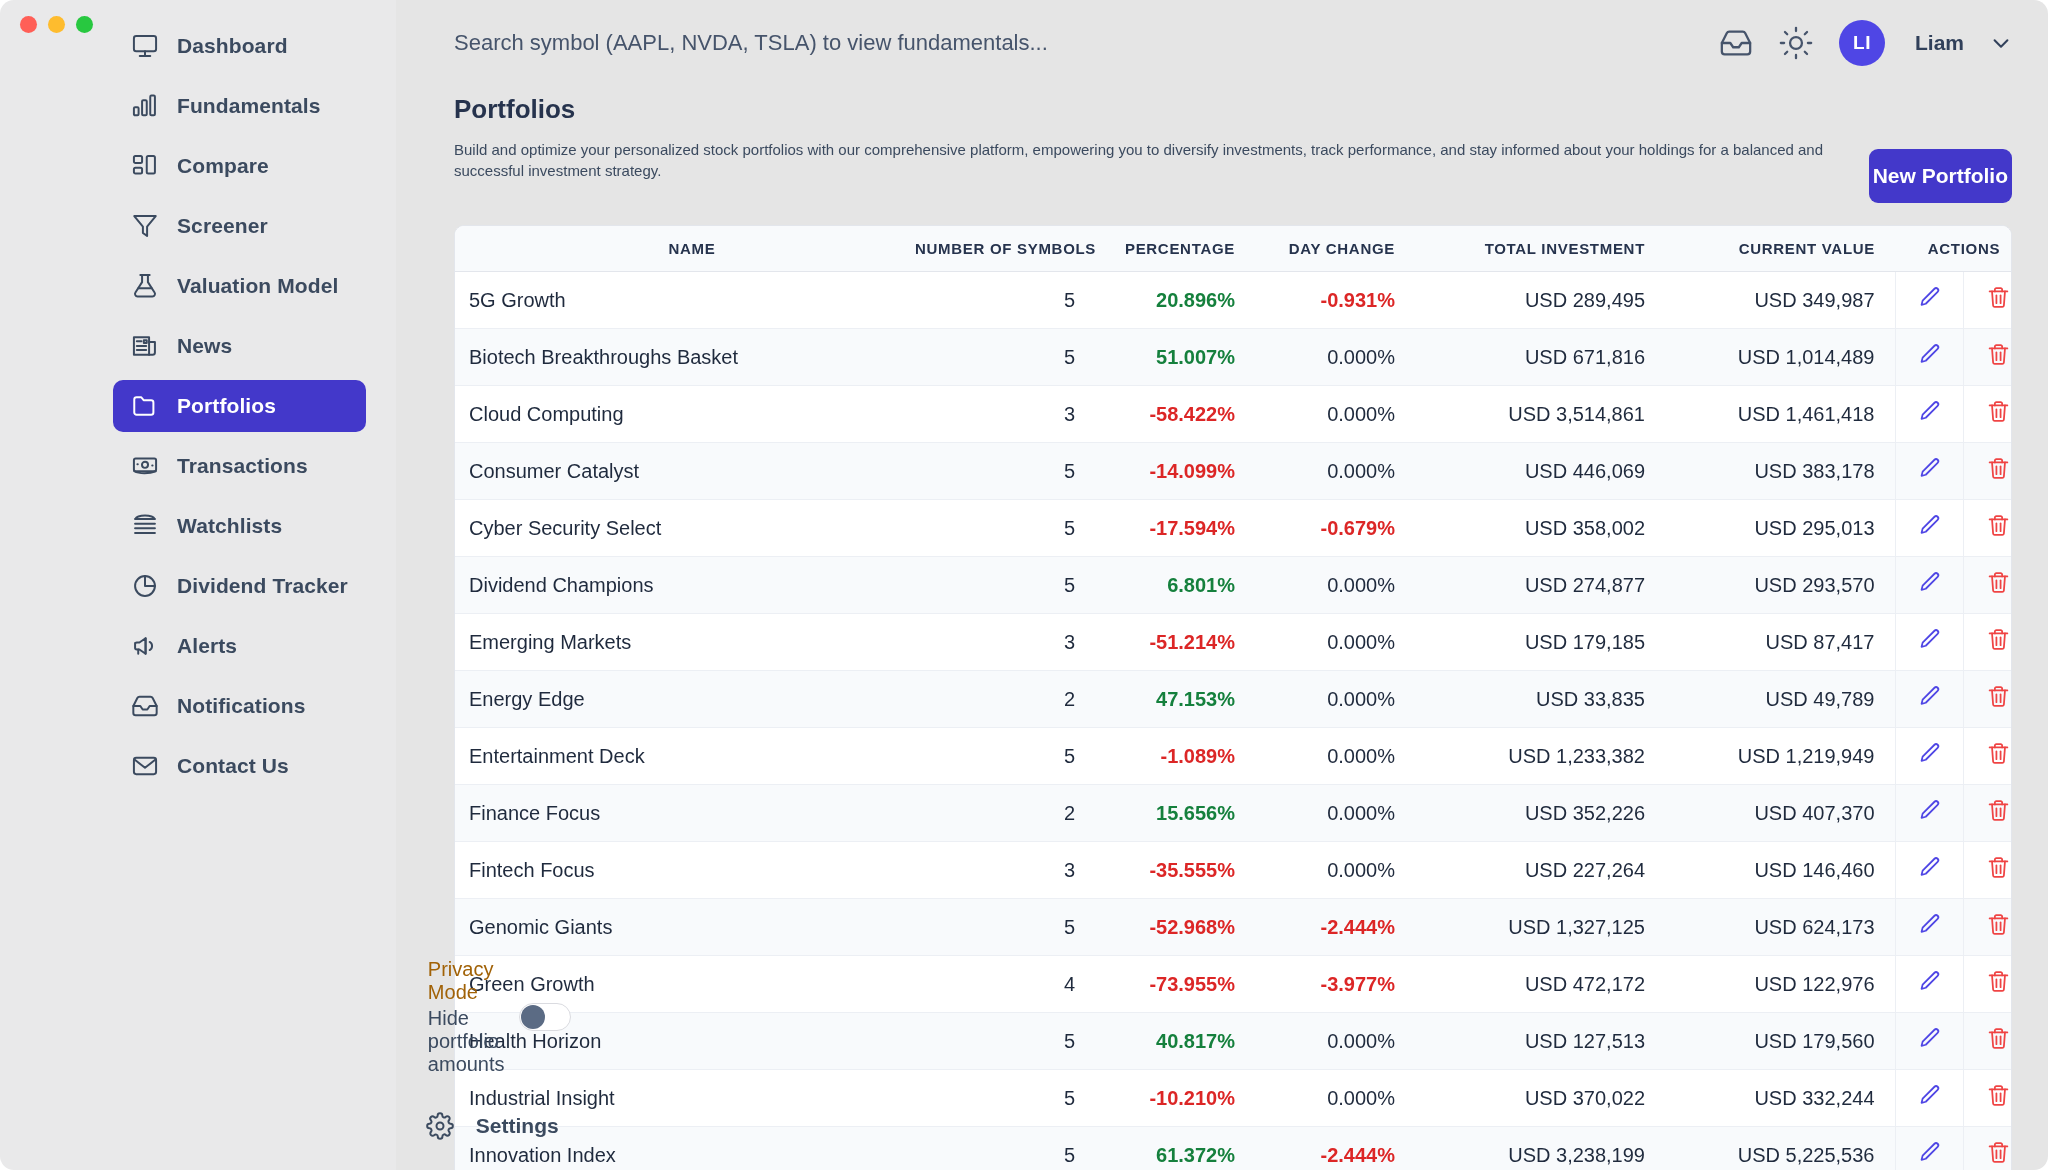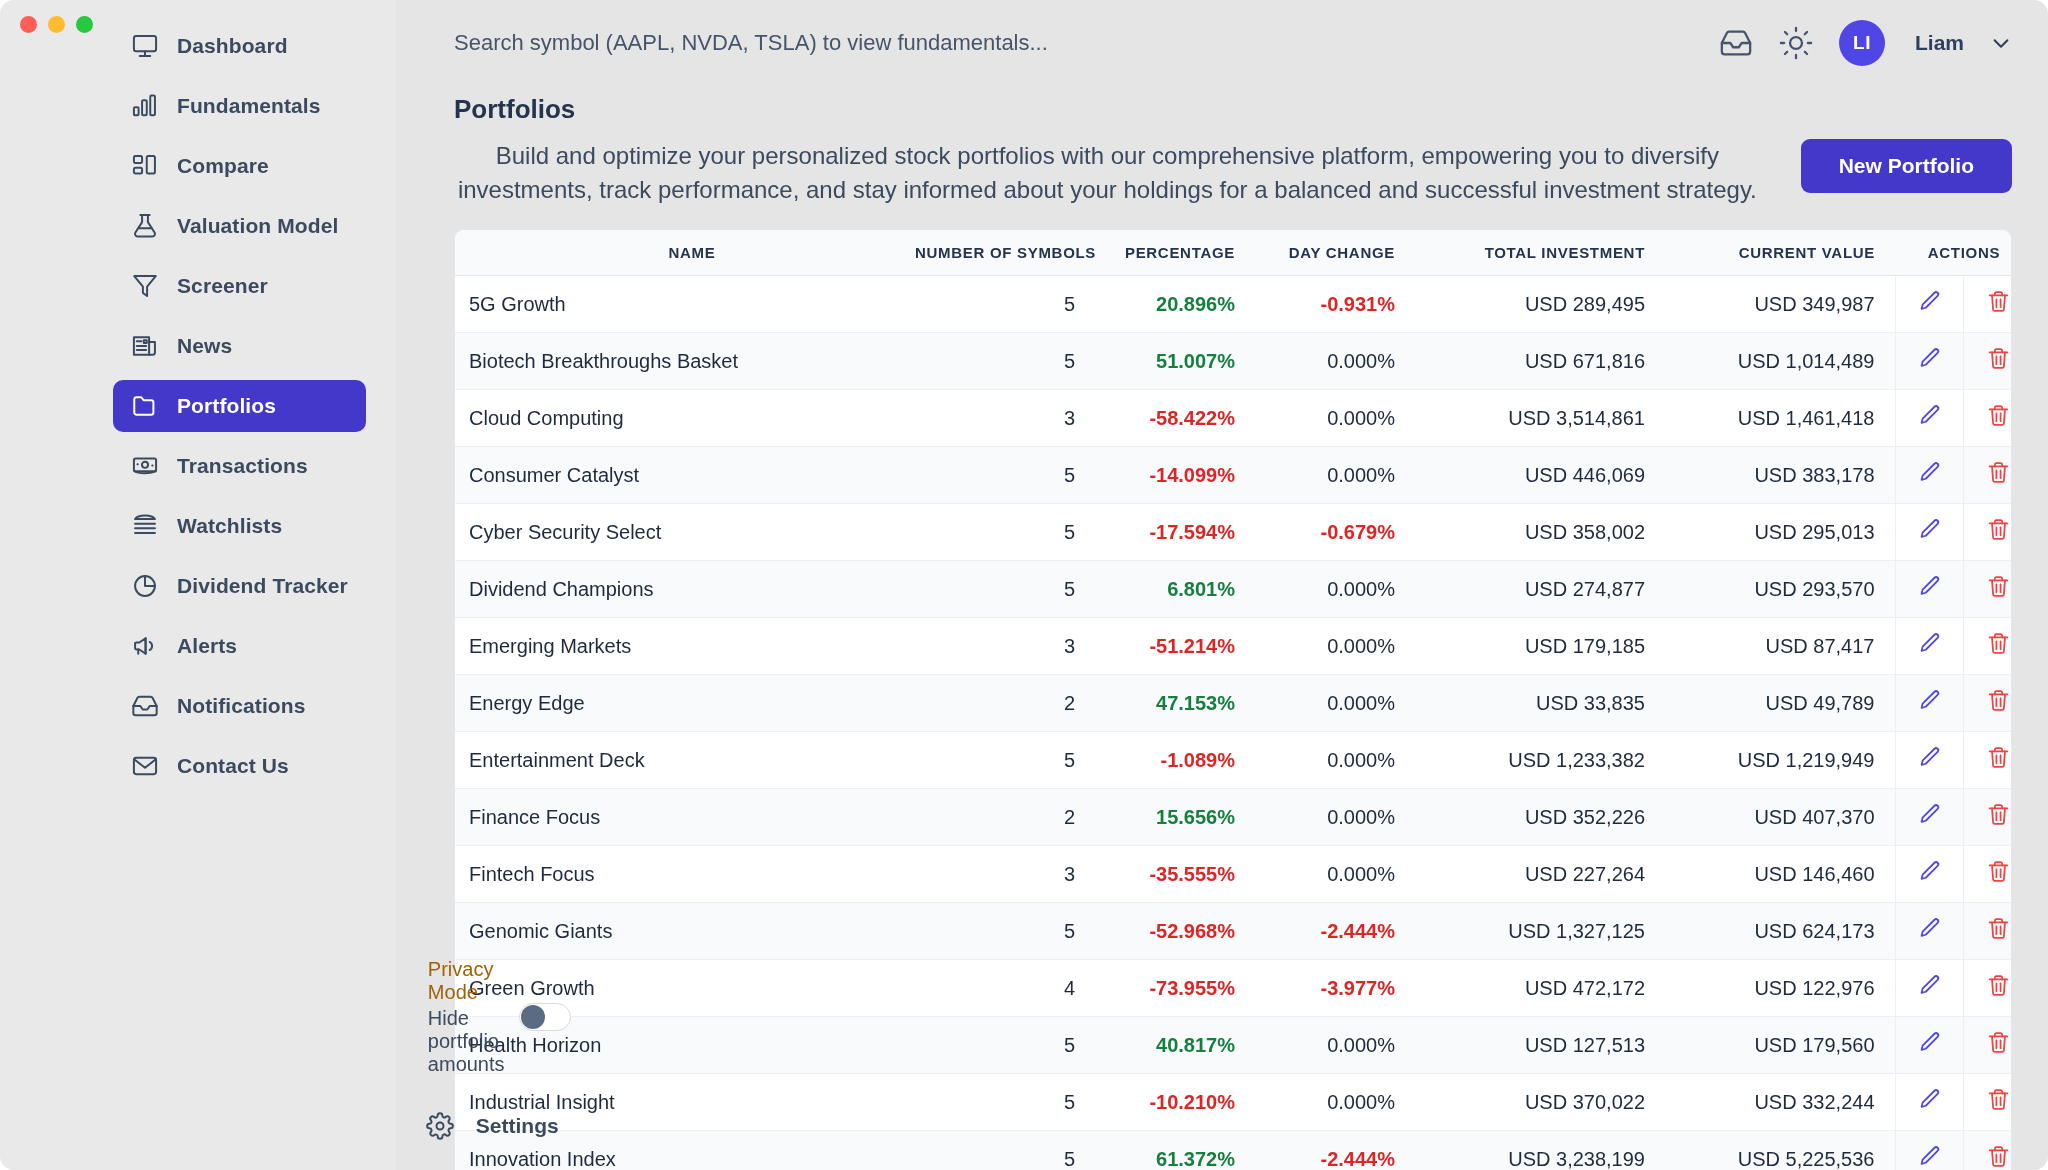--- a/index.html
+++ b/index.html
@@ -161,38 +161,38 @@
     color: #26334d;
     margin-bottom: 14px;
   }
   .desc-row {
     display: flex;
     align-items: flex-start;
     justify-content: space-between;
     gap: 40px;
   }
   .page-desc {
-    font-size: 24px;
+    font-size: 15px;
     line-height: 1.42;
     color: #3b4a5f;
     max-width: 1370px;
-    text-align: center;
   }
   .new-portfolio-btn {
     flex: 0 0 auto;
     background: #4338ca;
     color: #ffffff;
     border: none;
     border-radius: 9px;
-    padding: 15px 38px;
+    padding: 15px 4px;
     font-size: 21px;
     font-weight: bold;
     font-family: "Liberation Sans", sans-serif;
     cursor: pointer;
     white-space: nowrap;
+    margin-top: 10px;
   }
 
   
   .table-card {
     margin-top: 22px;
     border: 1px solid #e3e6ec;
     border-radius: 10px;
     overflow: hidden;
     background: #fff;
   }
@@ -293,34 +293,34 @@
               <rect x="2.5" y="3.5" width="7" height="6" rx="1.3"></rect>
               <rect x="2.5" y="13.5" width="7" height="5" rx="1.3"></rect>
               <rect x="13.5" y="3.5" width="7" height="15" rx="1.3"></rect>
             </svg>
           </span>
           <span class="label">Compare</span>
         </div>
         <div class="nav-item">
           <span class="nav-icon">
             <svg viewBox="0 0 24 24" fill="none" stroke="currentColor" stroke-width="1.7" stroke-linecap="round" stroke-linejoin="round">
+              <path d="M2.8 3.5h18.4l-7.4 9v8l-3.6-2.5v-5.5z"></path>
+            </svg>
+          </span>
+          <span class="label">Screener</span>
+        </div>
+        <div class="nav-item">
+          <span class="nav-icon">
+            <svg viewBox="0 0 24 24" fill="none" stroke="currentColor" stroke-width="1.7" stroke-linecap="round" stroke-linejoin="round">
               <path d="M9.5 2.5v6.2L3.8 17.6A2.2 2.2 0 0 0 5.6 21h12.8a2.2 2.2 0 0 0 1.8-3.4L14.5 8.7V2.5"></path>
               <line x1="8" y1="2.5" x2="16" y2="2.5"></line>
               <line x1="6.3" y1="14" x2="17.7" y2="14"></line>
             </svg>
           </span>
           <span class="label">Valuation Model</span>
-        </div>
-        <div class="nav-item">
-          <span class="nav-icon">
-            <svg viewBox="0 0 24 24" fill="none" stroke="currentColor" stroke-width="1.7" stroke-linecap="round" stroke-linejoin="round">
-              <path d="M2.8 3.5h18.4l-7.4 9v8l-3.6-2.5v-5.5z"></path>
-            </svg>
-          </span>
-          <span class="label">Screener</span>
         </div>
         <div class="nav-item">
           <span class="nav-icon">
             <svg viewBox="0 0 24 24" fill="none" stroke="currentColor" stroke-width="1.7" stroke-linecap="round" stroke-linejoin="round">
               <path d="M2.5 4.5h13v15h-13z"></path>
               <path d="M15.5 8.5h5v9a2 2 0 0 1-2 2h-3"></path>
               <line x1="5" y1="8" x2="9" y2="8"></line>
               <line x1="5" y1="12" x2="13" y2="12"></line>
               <line x1="5" y1="15.5" x2="13" y2="15.5"></line>
               <rect x="11" y="7" width="2.5" height="2.5"></rect>

